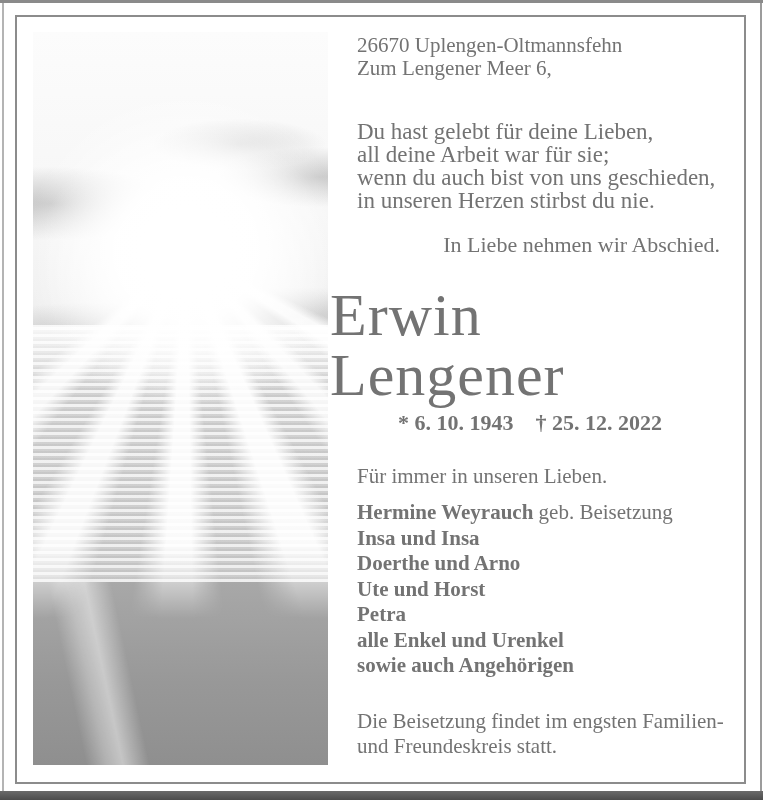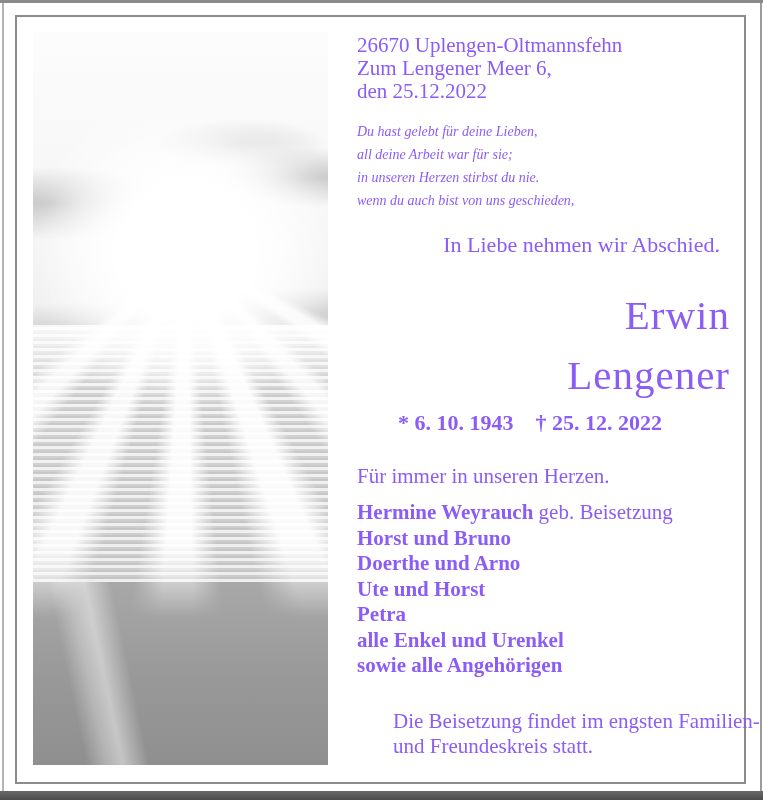--- a/index.html
+++ b/index.html
@@ -1,18 +1,18 @@
 <!DOCTYPE html>
 <html><head>
 <meta charset="utf-8">
 <style>
   html,body{margin:0;padding:0;background:#ffffff;}
   .page{
     position:relative;width:763px;height:800px;background:#ffffff;overflow:hidden;
-    font-family:"Liberation Serif","DejaVu Serif",serif;color:#8b5cf6;
+    font-family:"Liberation Serif","DejaVu Serif",serif;color:#737373;
   }
   
   .edge-top{position:absolute;left:0;top:0;width:763px;height:3px;background:#8a8a8a;}
   .edge-bottom{position:absolute;left:0;bottom:0;width:763px;height:9px;background:linear-gradient(180deg,#6a6a6a,#4c4c4c);}
   .edge-left{position:absolute;left:2px;top:3px;width:2px;height:788px;background:#b4b4b4;}
   .edge-right{position:absolute;right:1px;top:3px;width:2px;height:788px;background:#9c9c9c;}
   
   .frame{
     position:absolute;left:15px;top:15px;width:731px;height:769px;
     box-sizing:border-box;border:2px solid #8c8c8c;background:#ffffff;
@@ -64,29 +64,29 @@
   }
   .ph-sun{
     left:0;top:0;width:100%;height:100%;
     background:
       radial-gradient(circle at 52% 30%, #ffffff 0 8%, rgba(255,255,255,.96) 13%, rgba(255,255,255,0) 30%),
       radial-gradient(70% 26% at 52% 31%, rgba(255,255,255,.92), rgba(255,255,255,0) 72%);
   }
   
   .tb{position:absolute;white-space:nowrap;}
   .dateline{left:357px;top:34px;font-size:21px;line-height:23px;}
-  .poem{left:357px;top:120px;font-size:14px;line-height:23px;font-style:italic;}
+  .poem{left:357px;top:120px;font-size:23px;line-height:23px;}
   .farewell{left:340px;top:232px;width:380px;text-align:right;font-size:22px;}
-  .name{left:330px;top:285px;width:400px;text-align:right;font-size:41px;line-height:60px;letter-spacing:1px;}
+  .name{left:330px;top:285px;width:400px;text-align:left;font-size:60px;line-height:60px;letter-spacing:1px;}
   .dates{left:330px;top:410px;width:400px;text-align:center;font-size:22px;font-weight:bold;}
   .dates .sep{display:inline-block;width:22px;}
   .memorial{left:357px;top:464px;font-size:21px;}
   .mourners{left:357px;top:500px;font-size:21px;line-height:25.5px;}
   .mourners .b{font-weight:bold;}
-  .closing{left:357px;top:709px;font-size:21px;line-height:25px;margin-left:36px;}
+  .closing{left:357px;top:709px;font-size:21px;line-height:25px;}
 </style>
 </head>
 <body>
 
 <div class="page">
   <div class="edge-top"></div>
   <div class="edge-bottom"></div>
   <div class="edge-left"></div>
   <div class="edge-right"></div>
 
@@ -96,50 +96,49 @@
     <div class="ph-sky"></div>
     <div class="ph-water"></div>
     <div class="ph-deep"></div>
     <div class="ph-rays"></div>
     <div class="ph-sun"></div>
   </div>
 
   <div class="tb dateline">
     <div>26670 Uplengen-Oltmannsfehn</div>
     <div>Zum Lengener Meer 6,</div>
-    <div>den 25.12.2022</div>
   </div>
 
   <div class="tb poem">
     <div>Du hast gelebt für deine Lieben,</div>
     <div>all deine Arbeit war für sie;</div>
+    <div>wenn du auch bist von uns geschieden,</div>
     <div>in unseren Herzen stirbst du nie.</div>
-    <div>wenn du auch bist von uns geschieden,</div>
   </div>
 
   <div class="tb farewell">In Liebe nehmen wir Abschied.</div>
 
   <div class="tb name">
     <div>Erwin</div>
     <div>Lengener</div>
   </div>
 
   <div class="tb dates">
     <span>* 6. 10. 1943</span><span class="sep"></span><span>† 25. 12. 2022</span>
   </div>
 
-  <div class="tb memorial">Für immer in unseren Herzen.</div>
+  <div class="tb memorial">Für immer in unseren Lieben.</div>
 
   <div class="tb mourners">
     <div><span class="b">Hermine Weyrauch</span><span> geb. Beisetzung</span></div>
-    <div><span class="b">Horst und Bruno</span><span></span></div>
+    <div><span class="b">Insa und Insa</span><span></span></div>
     <div><span class="b">Doerthe und Arno</span><span></span></div>
     <div><span class="b">Ute und Horst</span><span></span></div>
     <div><span class="b">Petra</span><span></span></div>
     <div><span class="b">alle Enkel und Urenkel</span><span></span></div>
-    <div><span class="b">sowie alle Angehörigen</span><span></span></div>
+    <div><span class="b">sowie auch Angehörigen</span><span></span></div>
   </div>
 
   <div class="tb closing">
     <div>Die Beisetzung findet im engsten Familien-</div>
     <div>und Freundeskreis statt.</div>
   </div>
 </div>
 
 </body></html>

